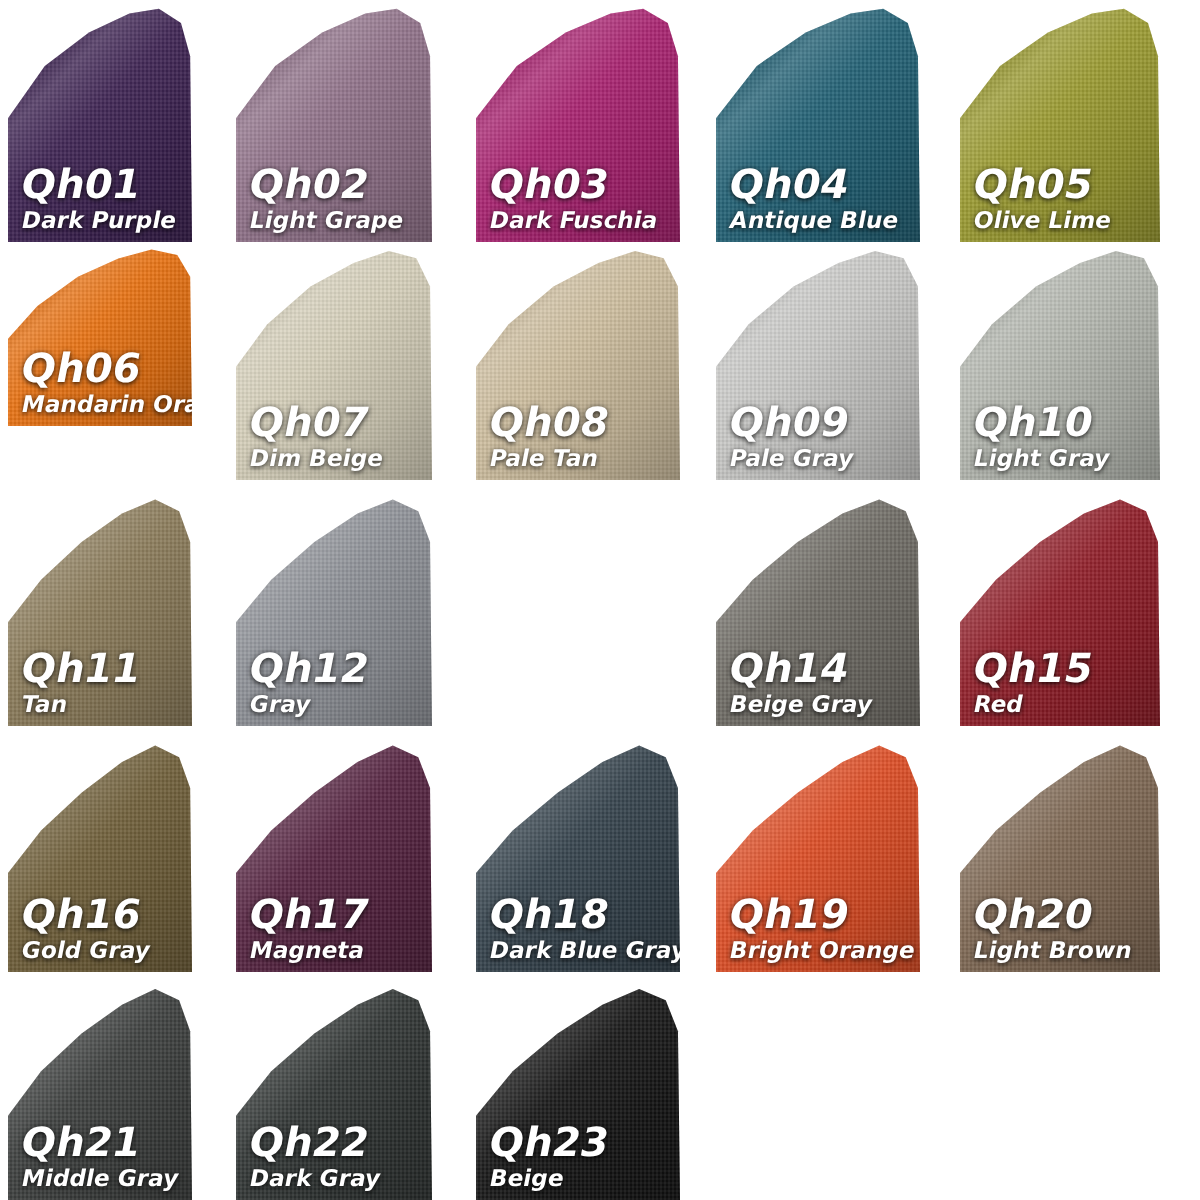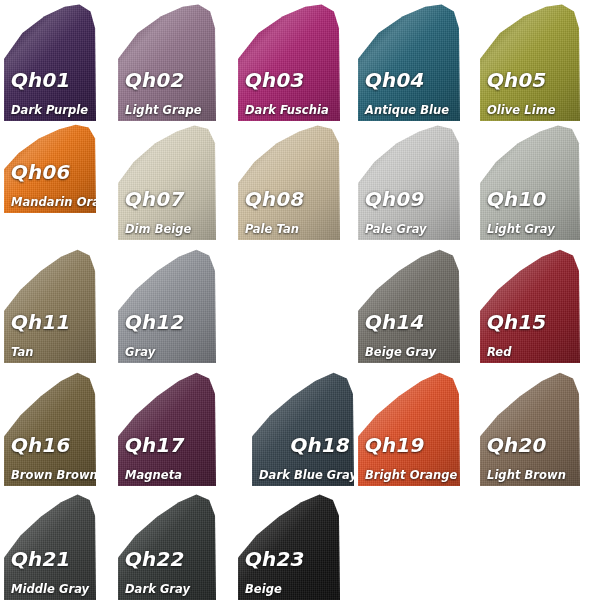--- a/index.html
+++ b/index.html
@@ -77,21 +77,21 @@
     font-style:italic;
     letter-spacing:.1px;
     white-space:nowrap;
   }
   .cname{
     font-size:11.5px;
     font-weight:bold;
     font-style:italic;
     letter-spacing:.05px;
     white-space:nowrap;
-    margin-top:13px;
+    margin-top:1px;
   }
 </style>
 </head>
 <body>
 
 <div id="grid">
     <div class="swatch" style="left: 4px; top: 2px; width: 92px; height: 119px; --c: #3b2050; --shape: polygon(0% 48%, 20% 26%, 44% 12%, 66% 4%, 82% 2%, 94% 8%, 99% 22%, 100% 100%, 0% 100%);">
       <div class="fabric"></div>
       <div class="seam">
         <i></i>
@@ -231,34 +231,34 @@
         <div class="cname">Red</div>
       </div>
     </div>
     <div class="swatch" style="left: 4px; top: 368px; width: 92px; height: 118px; --c: #6e5d37; --shape: polygon(0% 58%, 18% 40%, 40% 24%, 62% 11%, 80% 4%, 93% 9%, 99% 22%, 100% 100%, 0% 100%);">
       <div class="fabric"></div>
       <div class="seam">
         <i></i>
       </div>
       <div class="labels">
         <div class="code">Qh16</div>
-        <div class="cname">Brown Brown</div>
+        <div class="cname">Gold Gray</div>
       </div>
     </div>
     <div class="swatch" style="left: 118px; top: 368px; width: 98px; height: 118px; --c: #54213f; --shape: polygon(0% 58%, 18% 40%, 40% 24%, 62% 11%, 80% 4%, 93% 9%, 99% 22%, 100% 100%, 0% 100%);">
       <div class="fabric"></div>
       <div class="seam">
         <i></i>
       </div>
       <div class="labels">
         <div class="code">Qh17</div>
         <div class="cname">Magneta</div>
       </div>
     </div>
-    <div class="swatch" style="left: 252px; top: 368px; width: 102px; height: 118px; text-align: right; --c: #32404a; --shape: polygon(0% 58%, 18% 40%, 40% 24%, 62% 11%, 80% 4%, 93% 9%, 99% 22%, 100% 100%, 0% 100%);">
+    <div class="swatch" style="left: 238px; top: 368px; width: 102px; height: 118px; --c: #32404a; --shape: polygon(0% 58%, 18% 40%, 40% 24%, 62% 11%, 80% 4%, 93% 9%, 99% 22%, 100% 100%, 0% 100%);">
       <div class="fabric"></div>
       <div class="seam">
         <i></i>
       </div>
       <div class="labels">
         <div class="code">Qh18</div>
         <div class="cname">Dark Blue Gray</div>
       </div>
     </div>
     <div class="swatch" style="left: 358px; top: 368px; width: 102px; height: 118px; --c: #dd4b22; --shape: polygon(0% 58%, 18% 40%, 40% 24%, 62% 11%, 80% 4%, 93% 9%, 99% 22%, 100% 100%, 0% 100%);">

